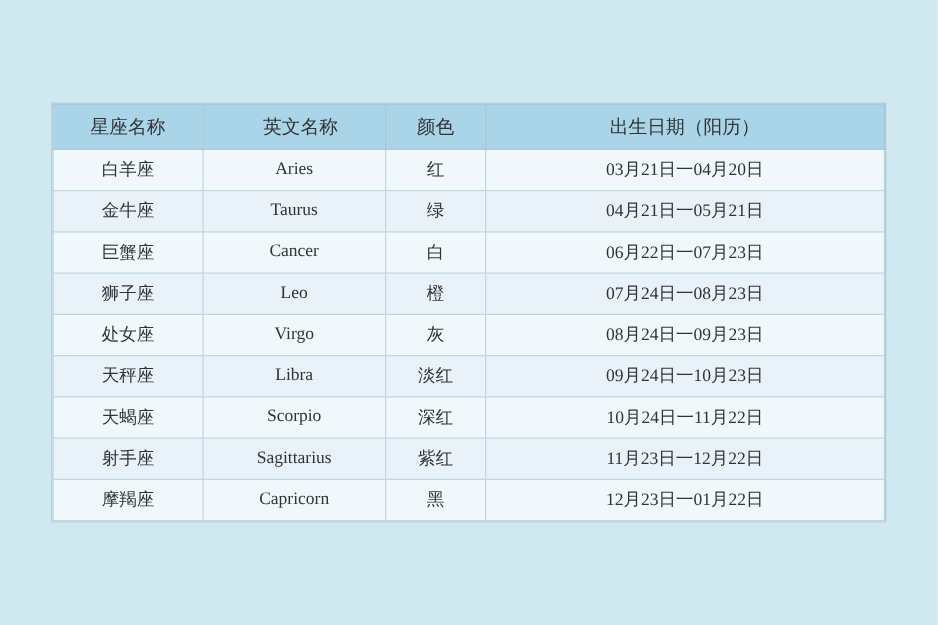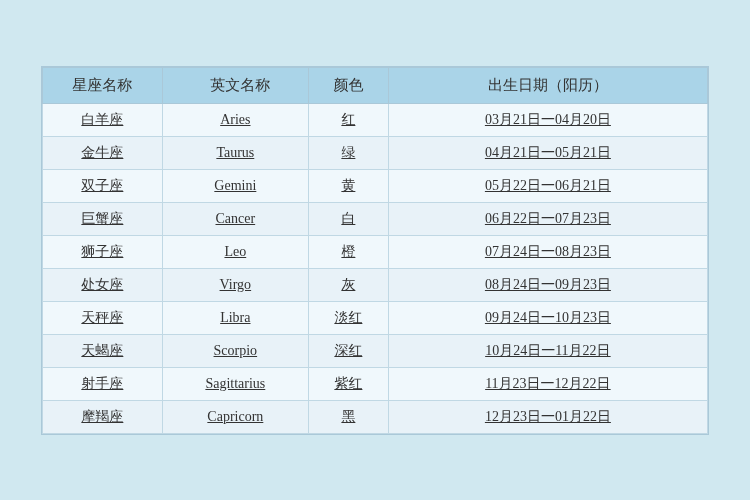--- a/index.html
+++ b/index.html
@@ -49,21 +49,20 @@
     tbody tr:nth-child(even) {
       background-color: #e8f2f8;
     }
 
     tbody td {
       padding: 7px 10px;
       border: 1px solid #c0d8e4;
       text-align: center;
       font-size: 14px;
       color: #333;
-      text-decoration: underline;
     }
 
     .col-chinese { width: 18%; }
     .col-english { width: 22%; padding-left: 20px; }
     .col-color   { width: 12%; margin-left: 40px; }
     .col-date    { width: 48%; }
   </style>
 </head>
 <body>
 
@@ -82,26 +81,20 @@
           <td>白羊座</td>
           <td>Aries</td>
           <td>红</td>
           <td>03月21日一04月20日</td>
         </tr>
         <tr>
           <td>金牛座</td>
           <td>Taurus</td>
           <td>绿</td>
           <td>04月21日一05月21日</td>
-        </tr>
-        <tr>
-          <td>双子座</td>
-          <td>Gemini</td>
-          <td>黄</td>
-          <td>05月22日一06月21日</td>
         </tr>
         <tr>
           <td>巨蟹座</td>
           <td>Cancer</td>
           <td>白</td>
           <td>06月22日一07月23日</td>
         </tr>
         <tr>
           <td>狮子座</td>
           <td>Leo</td>

